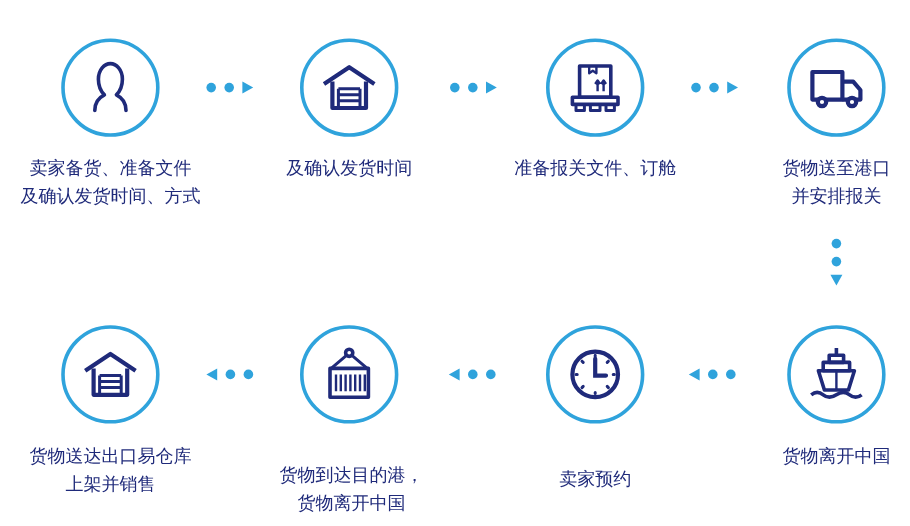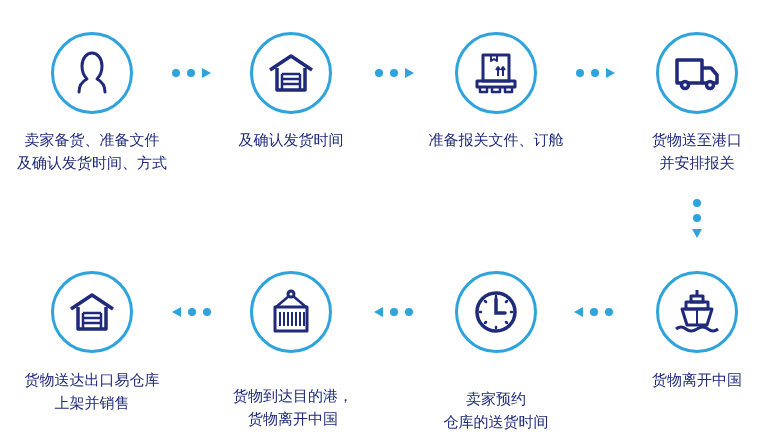--- a/index.html
+++ b/index.html
@@ -122,21 +122,20 @@
 <div class="label" style="left:-18px;top:369px;">
   <div>货物送达出口易仓库</div>
     <div>上架并销售</div>
 </div>
 <div class="label" style="left:183px;top:369px;margin-top:16px;">
   <div>货物到达目的港，</div>
     <div>货物离开中国</div>
 </div>
 <div class="label" style="left:386px;top:369px;margin-top:19px;">
   <div>卖家预约</div>
-    <div>仓库的送货时间</div>
 </div>
 <div class="label" style="left:587px;top:369px;">
   <div>货物离开中国</div>
     <div></div>
 </div>
 
 <div class="conn" style="left:574px;top:307px;">
   <span class="tri-l"></span>
     <span class="dot"></span>
     <span class="dot"></span>

